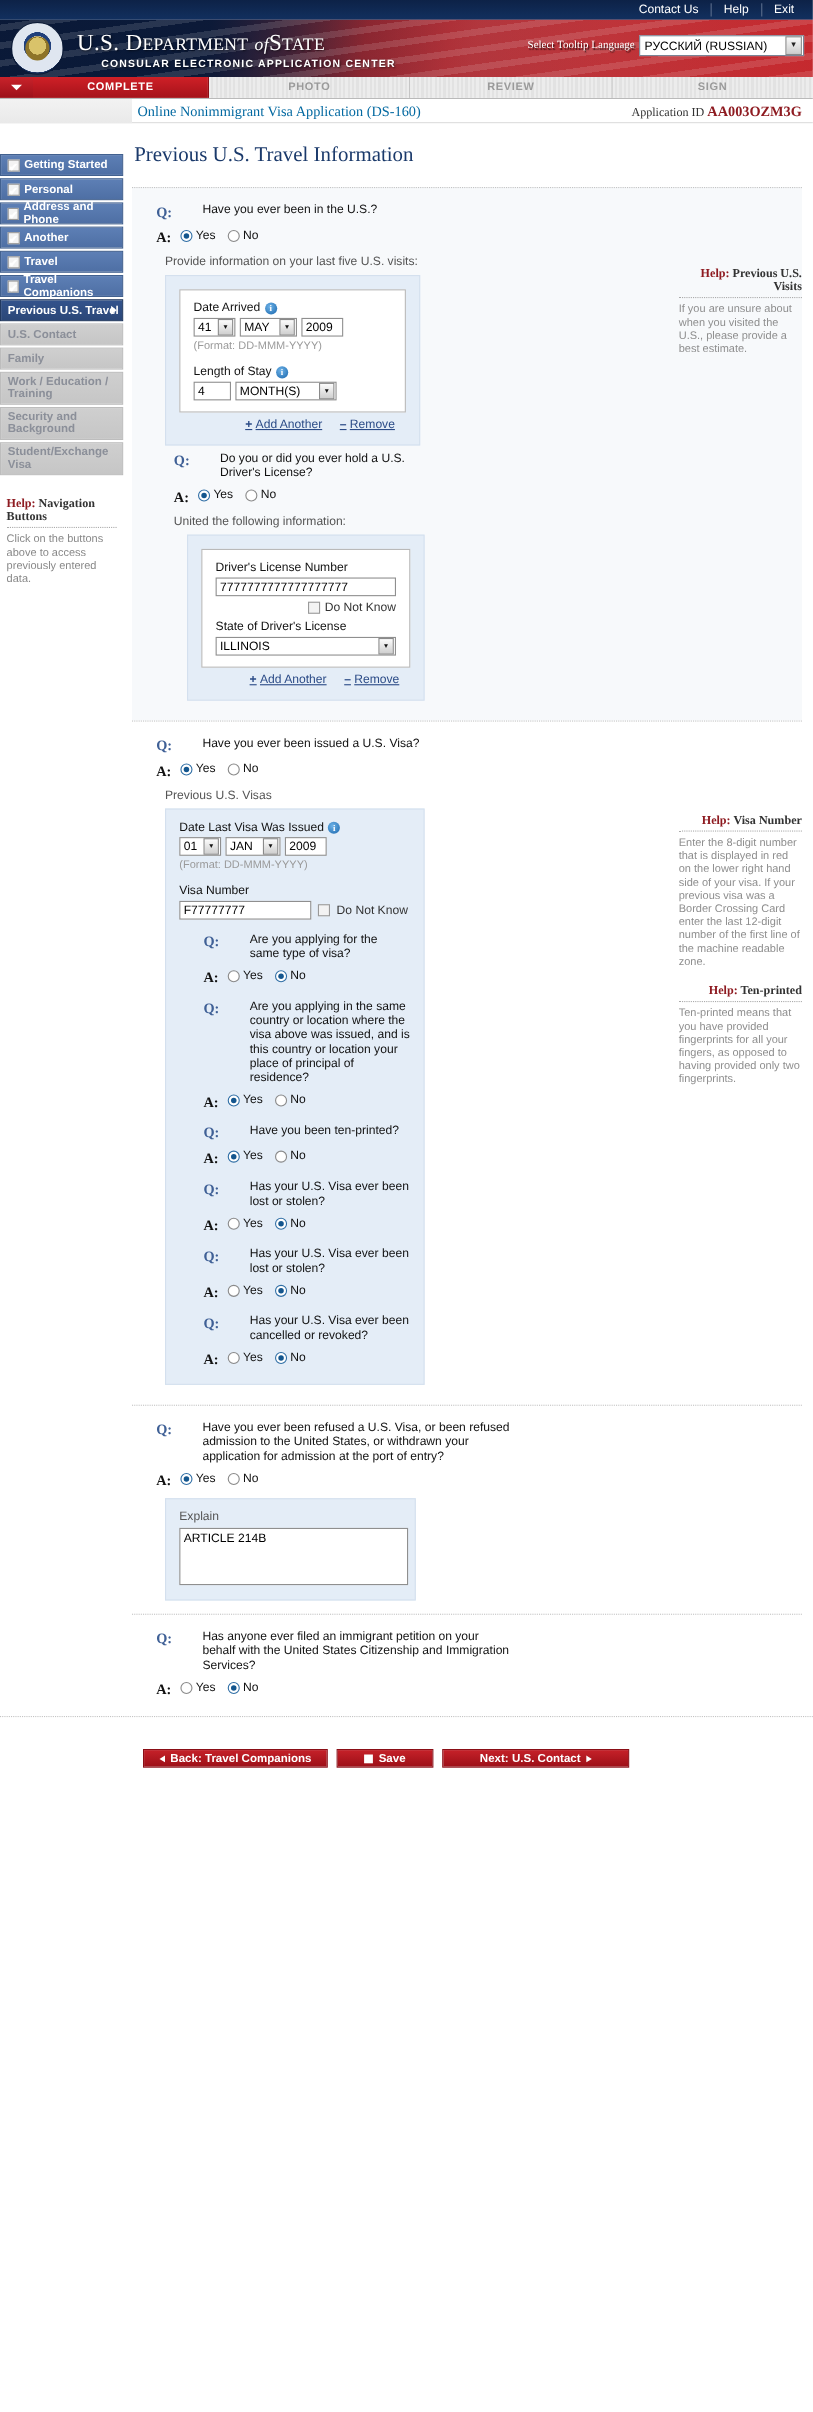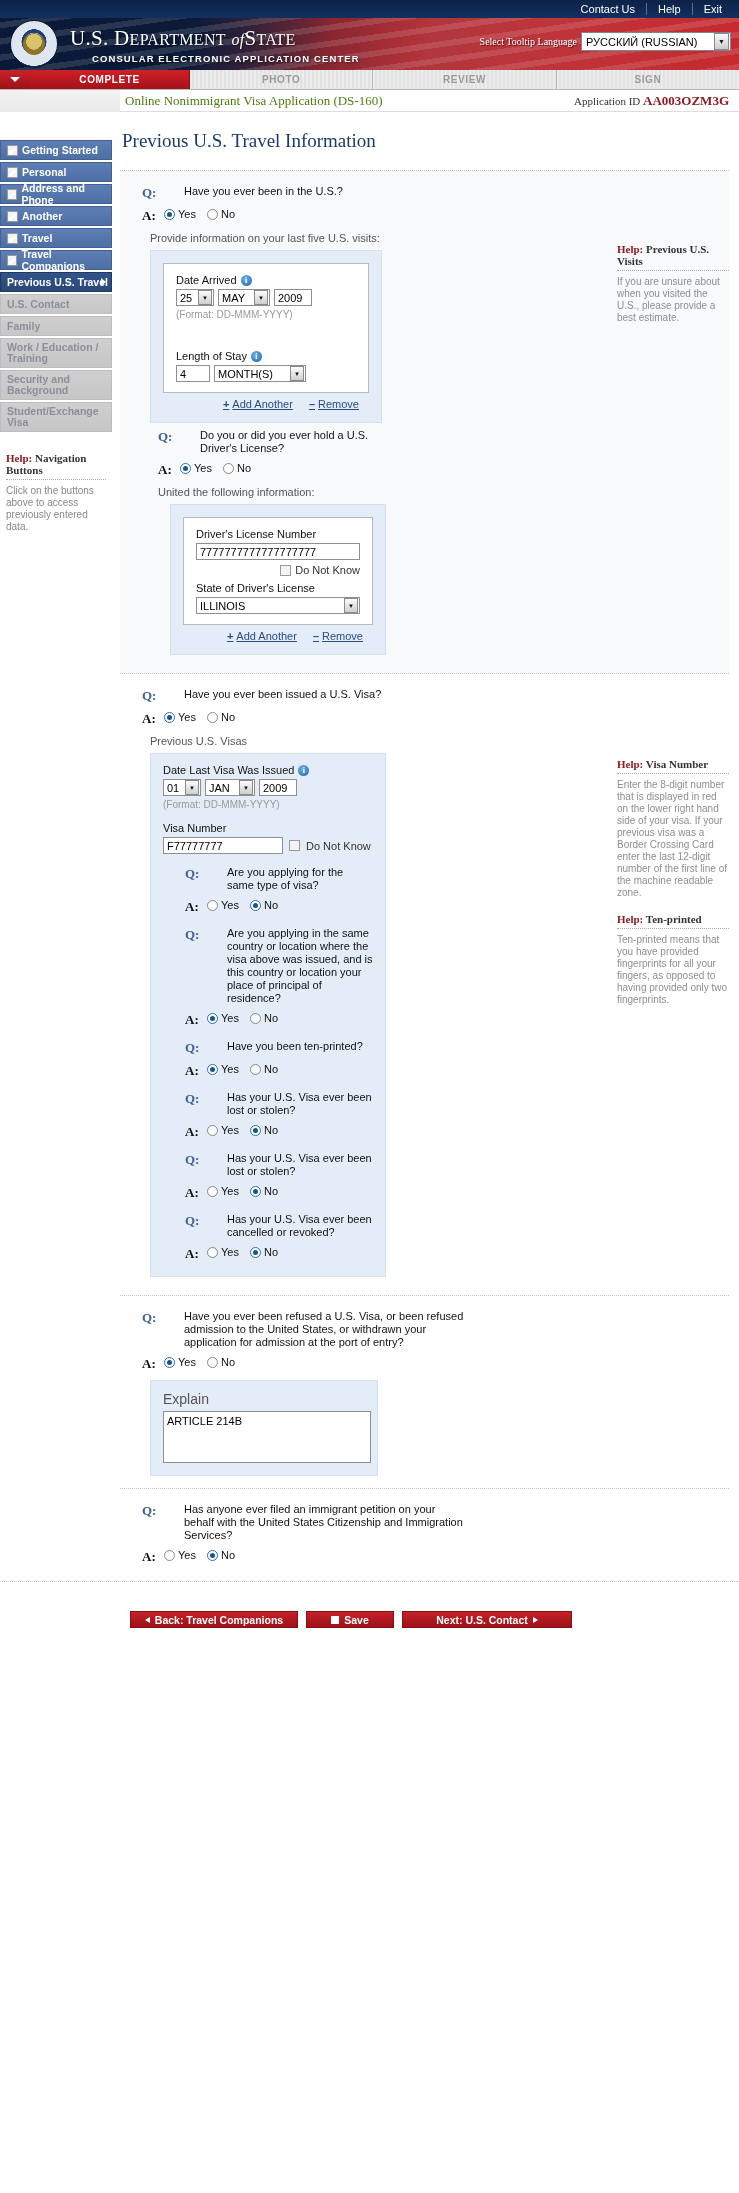--- a/index.html
+++ b/index.html
@@ -117,21 +117,21 @@
   }
 
   
   .apphead {
     display:flex; background:#fff; height:22px; align-items:center;
     border-bottom:1px solid #ddd;
   }
   .apphead .pad { width:120px; background:linear-gradient(to bottom,#f2f2f2,#e9e9e9); height:22px;}
   .apphead .title {
     font-family:"Liberation Serif", serif;
-    color:#4d7c0f; font-size:13px; padding-left:5px;
+    color:#0369a1; font-size:13px; padding-left:5px;
   }
   .apphead .appid {
     margin-left:auto; padding-right:10px;
     font-family:"Liberation Serif", serif; font-size:11px; color:#333;
   }
   .apphead .appid b { color:#8e1b21; font-size:13px; }
 
   
   .body { display:flex; }
   .sidebar { width:112px; padding-top:28px; flex:0 0 112px; }
@@ -253,30 +253,30 @@
     font-size:11px; color:#2b4b87; text-decoration:underline;
     display:flex; align-items:center; gap:3px;
   }
   .addrem .pm { color:#2b4b87; font-weight:bold; }
 
   .helpcol {
     position:absolute; right:0; top:16px; width:112px;
   }
   .help-h {
     font-family:"Liberation Serif", serif; font-size:11px; color:#333;
-    border-bottom:1px dotted #aaa; padding-bottom:3px; font-weight:bold;
+    border-bottom:1px dotted #aaa; padding-bottom:3px; font-weight:bold;text-align:right;
   }
   .help-h b { color:#8e1b21; }
   .help-p { font-size:10px; color:#8e8e8e; line-height:12px; padding-top:5px; }
 
   .qa-sub { padding-left:22px; }
   .subq { margin-top:12px; }
 
   .explain-wrap { margin-left:8px; background:#e4edf7; border:1px solid #d4e0ee; padding:10px 12px; }
-  .explain-label { font-size:14px; color:#555; margin-bottom:4px; }
+  .explain-label { font-size:11px; color:#555; margin-bottom:4px; }
   textarea.ta {
     width:208px; height:52px; border:1px solid #8f8f8f; background:#fff;
     font-family:"Liberation Sans", sans-serif; font-size:11px; color:#000;
     padding:3px; resize:none;
   }
 
   
   .footer {
     border-top:1px dotted #c3c3c3;
     padding:14px 10px 16px 130px;
@@ -423,32 +423,32 @@
         <div class="subnote">Provide information on your last five U.S. visits:</div>
 
         <div class="panel" style="width:232px">
           <div class="panel-inner">
             <div class="fld-label">
               <span>Date Arrived</span>
               <span class="info-i">i</span>
             </div>
             <div class="inline">
               <div class="sel" style="width:38px">
-                  <span>25</span>
+                  <span>41</span>
                   <span class="arrow">▼</span>
                 </div>
               <div class="sel" style="width:52px">
                   <span>MAY</span>
                   <span class="arrow">▼</span>
                 </div>
               <div class="txtin" style="width:38px">2009</div>
             </div>
             <div class="fmt">(Format: DD-MMM-YYYY)</div>
 
-            <div class="fld-label" style="margin-top:30px">
+            <div class="fld-label" style="margin-top:12px">
               <span>Length of Stay</span>
               <span class="info-i">i</span>
             </div>
             <div class="inline">
               <div class="txtin" style="width:34px">4</div>
               <div class="sel" style="width:92px">
                   <span>MONTH(S)</span>
                   <span class="arrow">▼</span>
                 </div>
             </div>

